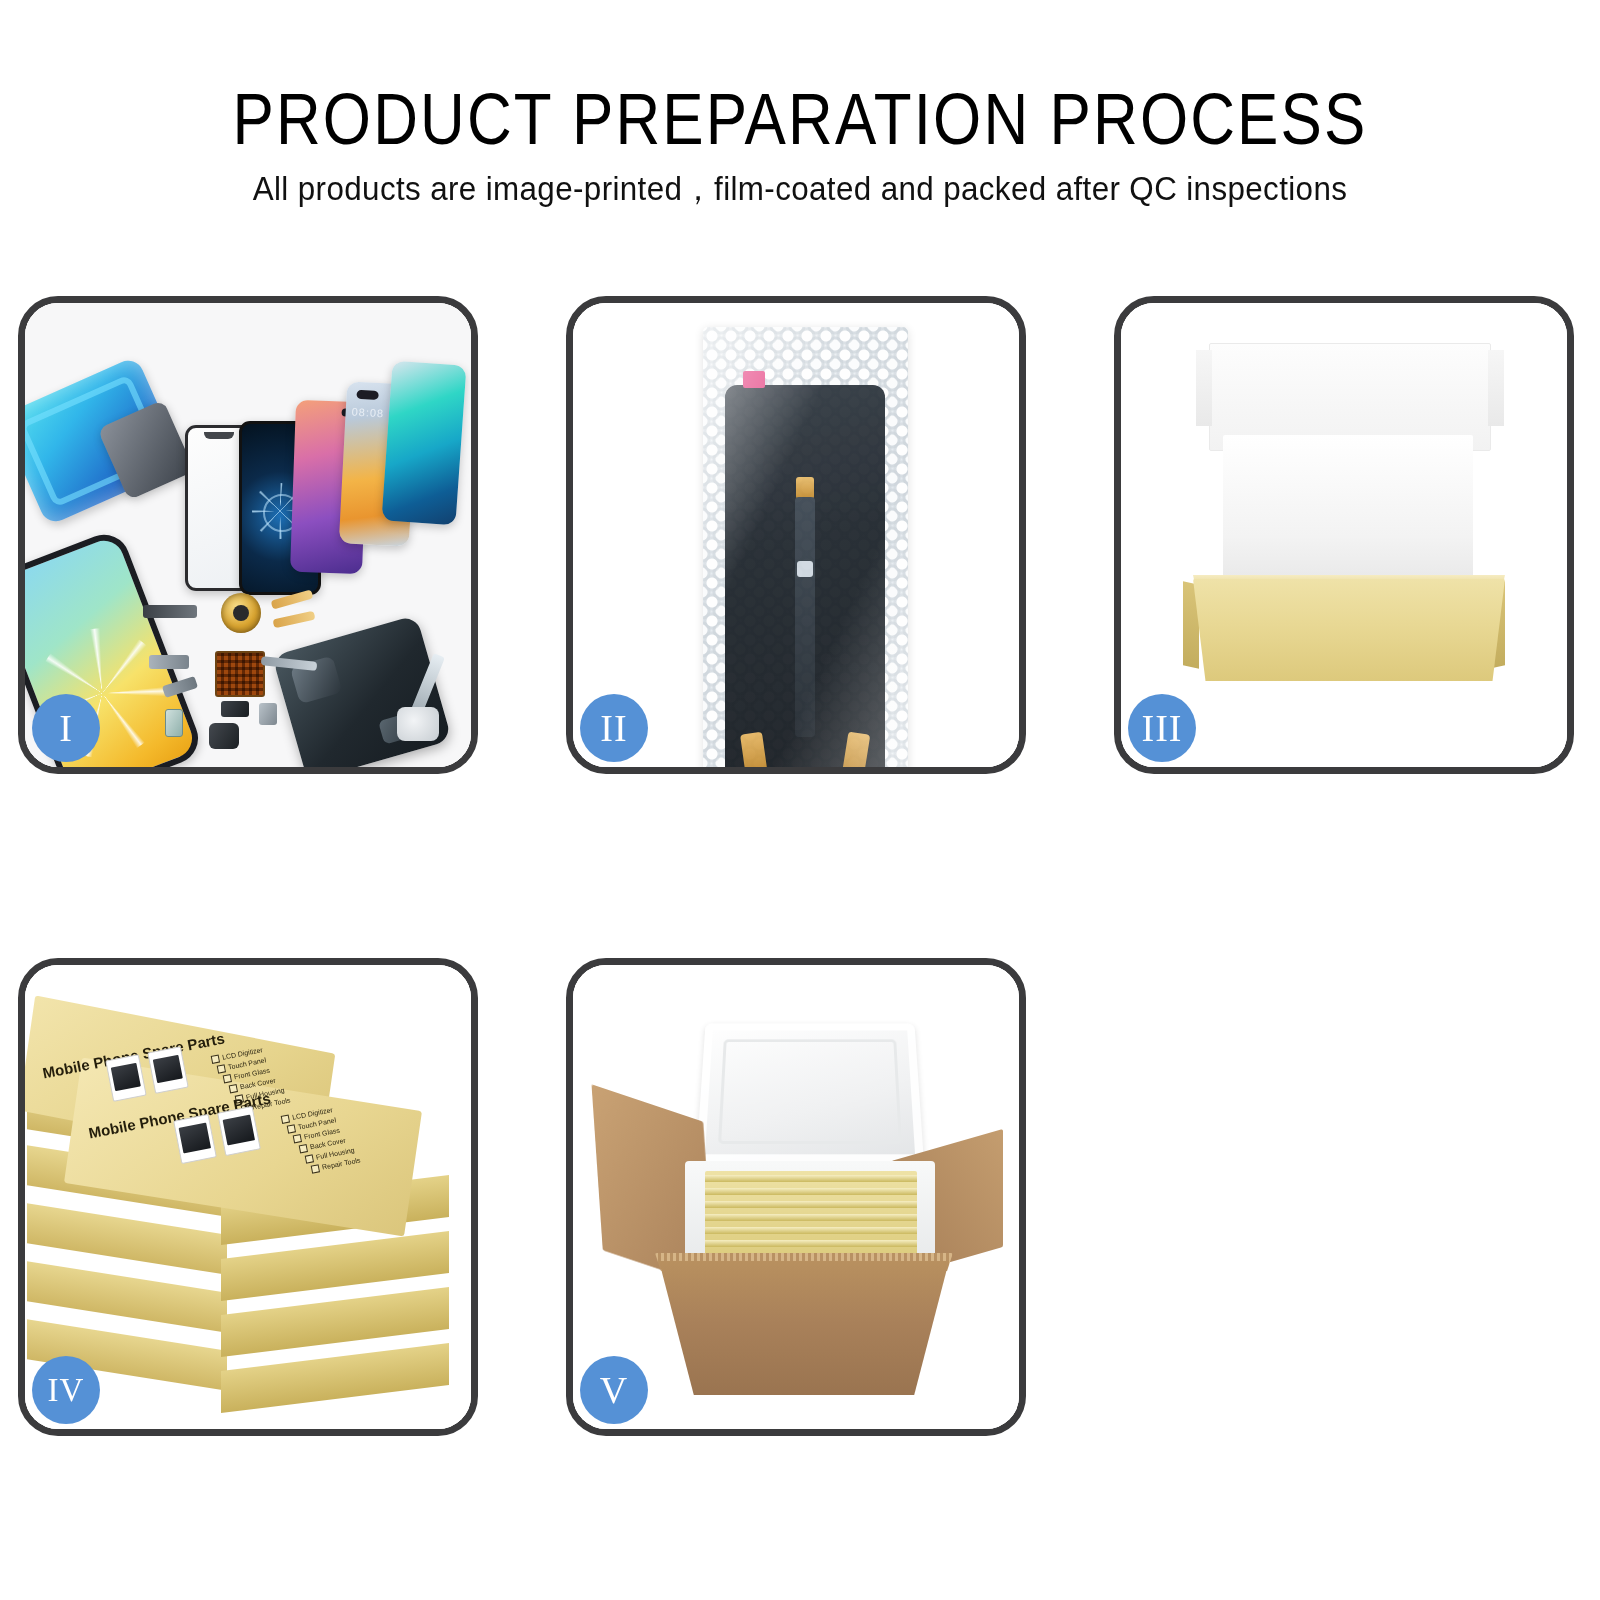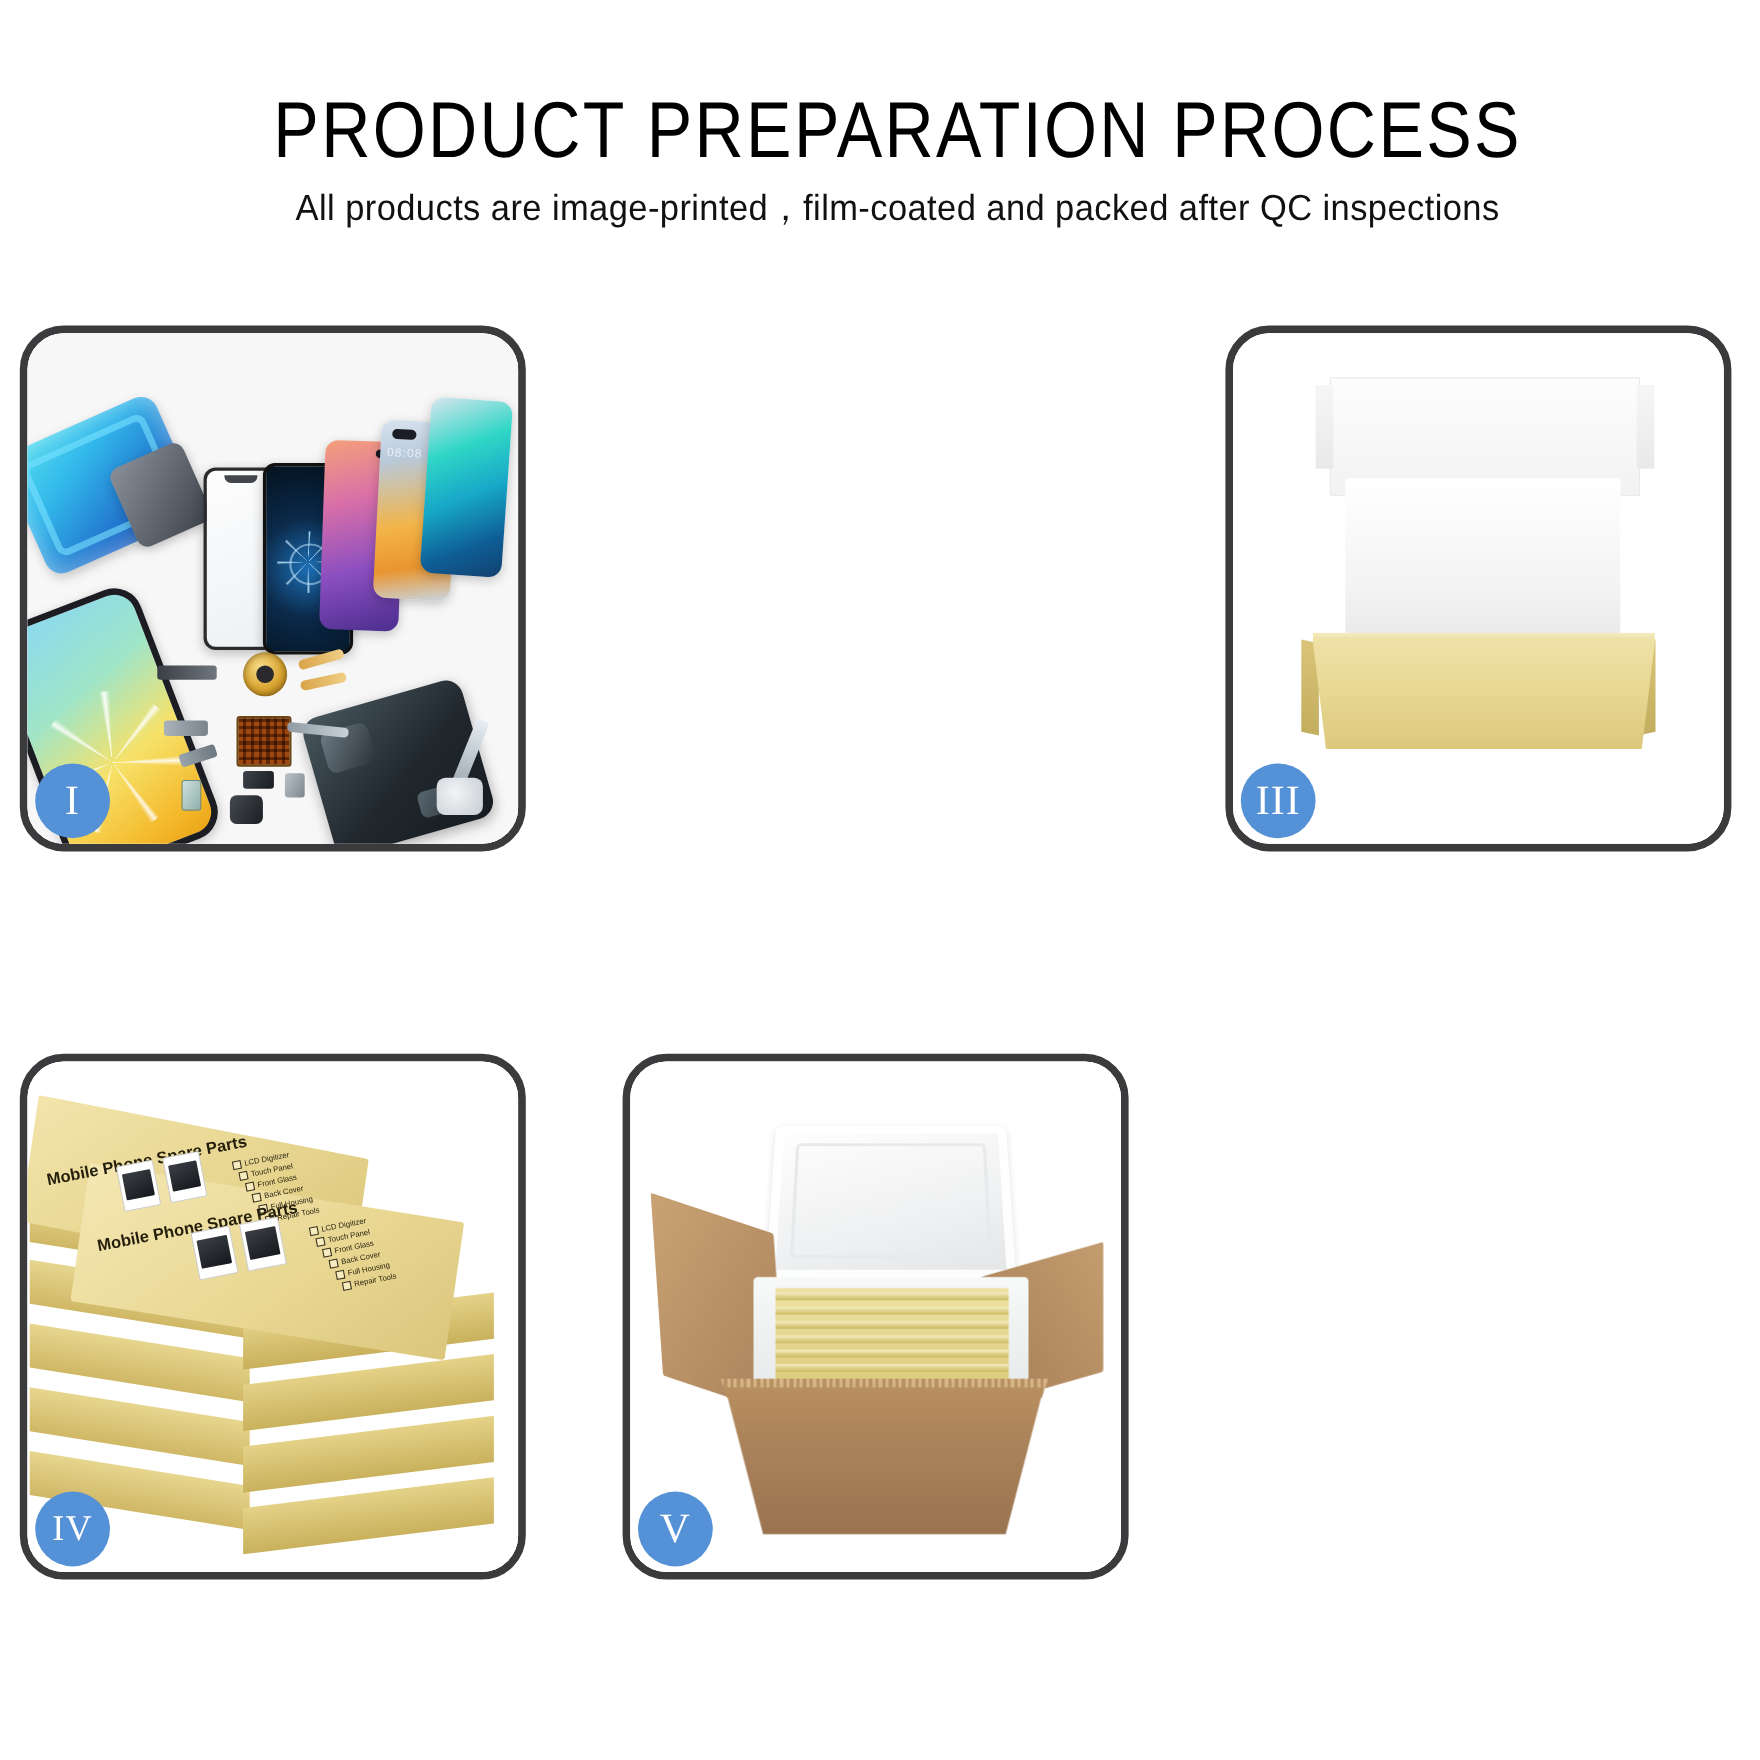--- a/index.html
+++ b/index.html
@@ -3,21 +3,21 @@
 <meta charset="utf-8">
 <style>
   html,body{margin:0;padding:0;}
   body{
     width:1600px;height:1600px;background:#ffffff;
     font-family:"Liberation Sans",sans-serif;
     overflow:hidden;position:relative;
   }
 
   
-  .header{position:absolute;left:16px;top:0;width:1526px;height:250px;}
+  .header{position:absolute;left:0;top:0;width:1526px;height:250px;}
   .title{
     position:absolute;left:0;top:78px;width:1600px;
     text-align:center;
     font-family:"Liberation Sans",sans-serif;
     font-size:72px;line-height:82px;font-weight:400;
     letter-spacing:2.5px;color:#000000;
     transform:scaleX(0.86);transform-origin:50% 50%;
     white-space:nowrap;
   }
   .subtitle{
@@ -479,20 +479,39 @@
         <div class="part" style="left:234px;top:400px;width:18px;height:22px;background:linear-gradient(120deg,#b9c2c9,#7d878f);"></div>
         <div class="part" style="left:140px;top:406px;width:16px;height:26px;background:linear-gradient(120deg,#cfe0dd,#8fb0ab);border:1px solid #6d8c88;"></div>
         <div class="part" style="left:184px;top:420px;width:30px;height:26px;background:linear-gradient(120deg,#44494f,#1c2024);border-radius:6px;"></div>
         <div class="part" style="left:396px;top:350px;width:12px;height:66px;background:linear-gradient(180deg,#e7eef3,#9aa6ae);transform:rotate(22deg);border-radius:3px;"></div>
         <div class="part" style="left:372px;top:404px;width:42px;height:34px;background:radial-gradient(circle at 40% 40%,#f2f4f6,#c6ccd1);border-radius:8px;"></div>
       </div>
     </div>
     <div class="badge">I</div>
   </div>
 
+  <div class="panel p2">
+    <div class="panel-inner">
+      <div class="p2bg">
+        <div class="bubblewrap">
+          <div class="lcd">
+            <div class="goldTop"></div>
+            <div class="dot"></div>
+            <div class="flex"></div>
+            <div class="conn"></div>
+            <div class="goldA"></div>
+            <div class="goldB"></div>
+          </div>
+          <div class="pinklabel"></div>
+          <div class="wrapsheen"></div>
+        </div>
+      </div>
+    </div>
+    <div class="badge">II</div>
+  </div>
 
   <div class="panel p3">
     <div class="panel-inner">
       <div class="p3bg">
         <div class="mb-lidback"></div>
         <div class="mb-inner"></div>
         <div class="mb-sideL"></div>
         <div class="mb-sideR"></div>
         <div class="mb-foam"></div>
         <div class="mb-lip"></div>

